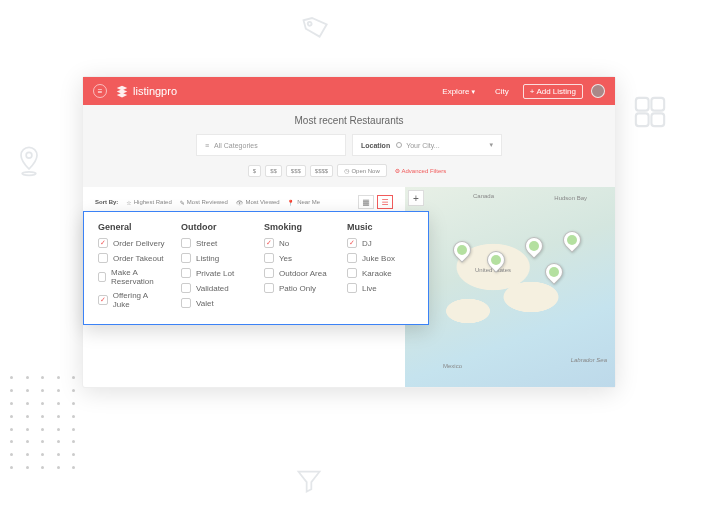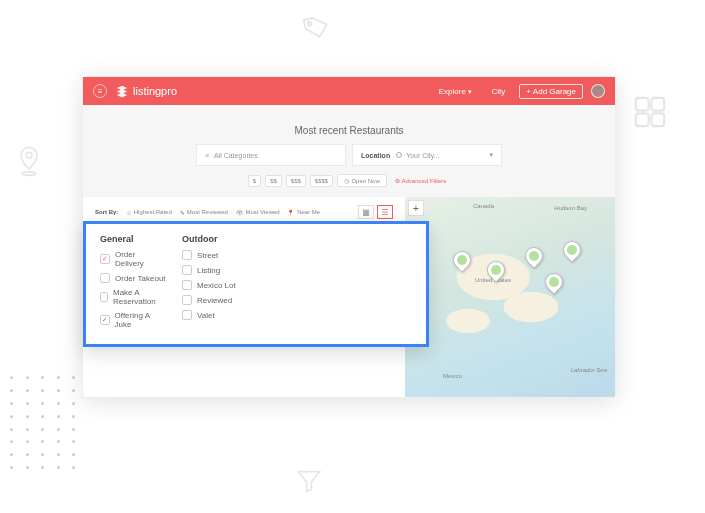--- a/index.html
+++ b/index.html
@@ -15,21 +15,21 @@
 .top-bar{background:#f15b5b;height:28px;display:flex;align-items:center;padding:0 10px;gap:8px;color:#fff;font-size:9px}
 .menu-btn{width:14px;height:14px;border:1px solid rgba(255,255,255,.6);border-radius:50%;display:flex;align-items:center;justify-content:center;font-size:8px}
 .logo{display:flex;align-items:center;gap:4px;font-weight:300;font-size:11px}
 .logo-icon{width:14px;height:14px}
 .spacer{flex:1}
 .nav-item{padding:0 6px;font-size:8px}
 .nav-explore{display:flex;align-items:flex-end;gap:2px}
 .chev{font-size:7px}
 .add-btn{border:1px solid rgba(255,255,255,.8);border-radius:2px;padding:2px 6px;font-size:8px;display:flex;align-items:center;gap:2px}
 .avatar{width:14px;height:14px;border-radius:50%;background:#a88;border:1px solid rgba(255,255,255,.8)}
-.search-section{background:#f6f6f6;padding:20px 0 10px;text-align:center}
+.search-section{background:#f6f6f6;padding:10px 0 10px;text-align:center}
 .page-title{font-size:10px;color:#666;font-weight:400;margin-bottom:8px}
 .search-row{display:flex;justify-content:center;gap:6px}
 .search-box{background:#fff;border:1px solid #e9e9e9;height:22px;display:flex;align-items:center;padding:0 8px;font-size:7px;color:#999}
 .search-cat{width:150px}
 .search-loc{width:150px}
 .search-loc .loc-label{font-weight:600;color:#555;margin-right:6px}
 .loc-dot{width:6px;height:6px;border:1px solid #aaa;border-radius:50%;margin-right:4px}
 .price-row{display:flex;justify-content:center;gap:4px;margin-top:8px;font-size:6px;align-items:center}
 .price-btn{border:1px solid #e0e0e0;background:#fff;padding:2px 4px;color:#888;border-radius:2px}
 .open-now{border:1px solid #e0e0e0;background:#fff;padding:2px 6px;color:#888;border-radius:2px;display:flex;align-items:center;gap:2px}
@@ -44,21 +44,21 @@
 .view-btn.active{border-color:#f15b5b;color:#f15b5b}
 .map-panel{width:210px;position:relative;background:linear-gradient(160deg,#e8f0e6 0%,#d4e6df 40%,#c5e3ee 70%,#bdd9ea 100%)}
 .map-panel::before{content:'';position:absolute;inset:0;background:
  radial-gradient(ellipse 60px 38px at 42% 40%,#f5f0e0 0%,#f5f0e0 60%,transparent 62%),
  radial-gradient(ellipse 45px 25px at 60% 55%,#f5f0e0 0%,#f5f0e0 60%,transparent 62%),
  radial-gradient(ellipse 36px 20px at 30% 62%,#f5f0e0 0%,#f5f0e0 60%,transparent 62%)}
 .map-label{position:absolute;font-size:6px;color:#888}
 .map-pin{position:absolute;width:18px;height:18px;background:#fff;border:1px solid #bbb;border-radius:50% 50% 50% 0;transform:rotate(-45deg);box-shadow:0 1px 3px rgba(0,0,0,.2)}
 .map-pin::after{content:'';position:absolute;inset:3px;top:3px;border-radius:50%;background:#b4e0a0;transform:rotate(45deg)}
 .map-ctrl{position:absolute;top:3px;left:3px;width:16px;height:16px;background:#fff;border:1px solid #ddd;display:flex;align-items:center;justify-content:center;font-size:10px;color:#666}
-.filter-panel{position:absolute;left:0;top:24px;right:222px;min-width:346px;background:#fff;box-shadow:0 6px 18px rgba(0,0,0,.15);border:3px solid #3b82f6;padding:10px 14px;z-index:10}
+.filter-panel{position:absolute;left:0;top:24px;right:222px;min-width:346px;background:#fff;box-shadow:0 6px 18px rgba(0,0,0,.15);border:1px solid #3b82f6;padding:10px 14px;z-index:10}
 .filter-grid{display:grid;grid-template-columns:repeat(4,1fr);gap:6px 16px}
 .filter-col h4{font-size:9px;color:#444;font-weight:600;margin-bottom:6px}
 .filter-opt{display:flex;align-items:center;gap:5px;font-size:8px;color:#666;margin-bottom:5px;cursor:pointer}
 .checkbox{width:10px;height:10px;border:1px solid #ccc;border-radius:2px;display:flex;align-items:center;justify-content:center;font-size:7px;color:#f15b5b}
 .listing-bg{position:absolute;top:65px;left:14px;display:flex;gap:8px;opacity:.4;z-index:1}
 .listing-img{width:62px;height:42px;border-radius:3px;background:radial-gradient(circle at 30% 30%,#eee6c8,#d8cf9e)}
 .listing-info{font-size:7px;color:#aaa}
 .listing-title{font-weight:600;margin-bottom:2px}
 </style>
 </head>
@@ -135,21 +135,21 @@
       <span>listingpro</span>
     </div>
     <div class="spacer"></div>
     <div class="nav-item nav-explore">
         <span>Explore</span>
         <span class="chev">▾</span>
       </div>
     <div class="nav-item">City</div>
     <div class="add-btn">
         <span>+</span>
-        <span>Add Garage</span>
+        <span>Add Listing</span>
       </div>
     <div class="avatar"></div>
   </div>
 
   <div class="search-section">
     <div class="page-title">Most recent Restaurants</div>
     <div class="search-row">
       <div class="search-box search-cat">
         <span style="margin-right:5px">≡</span>
         <span>All Categories</span>
@@ -238,29 +238,67 @@
               <div class="filter-opt">
                 <span class="checkbox"></span>
                 <span>Street</span>
               </div>
               <div class="filter-opt">
                 <span class="checkbox"></span>
                 <span>Listing</span>
               </div>
               <div class="filter-opt">
                 <span class="checkbox"></span>
-                <span>Mexico Lot</span>
-              </div>
-              <div class="filter-opt">
-                <span class="checkbox"></span>
-                <span>Reviewed</span>
+                <span>Private Lot</span>
+              </div>
+              <div class="filter-opt">
+                <span class="checkbox"></span>
+                <span>Validated</span>
               </div>
               <div class="filter-opt">
                 <span class="checkbox"></span>
                 <span>Valet</span>
+              </div>
+            </div>
+            <div class="filter-col">
+              <h4>Smoking</h4>
+              <div class="filter-opt">
+                <span class="checkbox">✓</span>
+                <span>No</span>
+              </div>
+              <div class="filter-opt">
+                <span class="checkbox"></span>
+                <span>Yes</span>
+              </div>
+              <div class="filter-opt">
+                <span class="checkbox"></span>
+                <span>Outdoor Area</span>
+              </div>
+              <div class="filter-opt">
+                <span class="checkbox"></span>
+                <span>Patio Only</span>
+              </div>
+            </div>
+            <div class="filter-col">
+              <h4>Music</h4>
+              <div class="filter-opt">
+                <span class="checkbox">✓</span>
+                <span>DJ</span>
+              </div>
+              <div class="filter-opt">
+                <span class="checkbox"></span>
+                <span>Juke Box</span>
+              </div>
+              <div class="filter-opt">
+                <span class="checkbox"></span>
+                <span>Karaoke</span>
+              </div>
+              <div class="filter-opt">
+                <span class="checkbox"></span>
+                <span>Live</span>
               </div>
             </div>
           </div>
       </div>
     </div>
 
     <div class="map-panel">
       <div class="map-ctrl">+</div>
       <span class="map-label" style="top:6px;left:68px">Canada</span>
       <span class="map-label" style="top:8px;right:28px">Hudson Bay</span>

